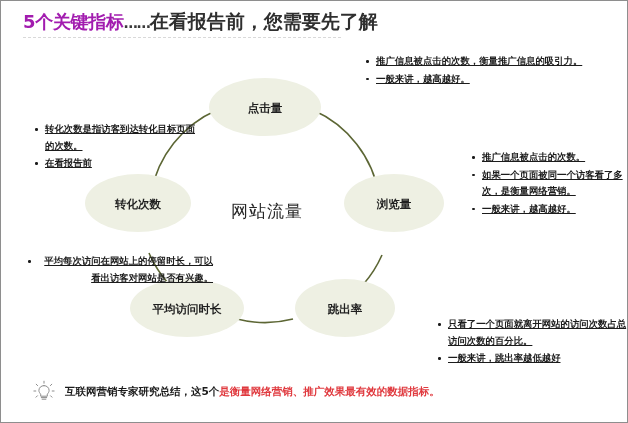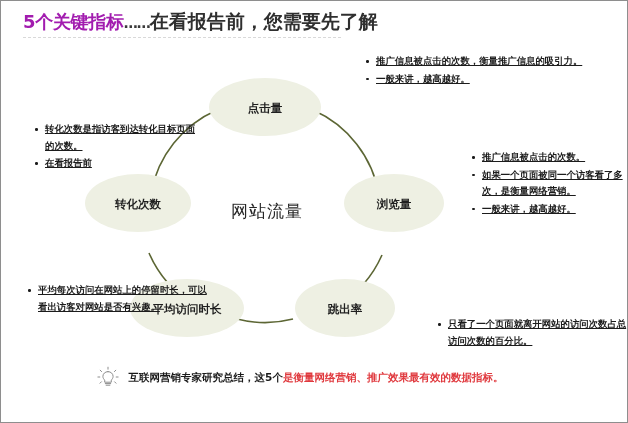--- a/index.html
+++ b/index.html
@@ -127,32 +127,31 @@
     width: 2.5px;
     height: 2.5px;
     background: #1c1c1c;
     border-radius: 50%;
   }
 
   #callout-click    { left: 364px; top: 52px;  width: 262px; }
   #callout-views    { left: 470px; top: 148px; width: 158px; }
   #callout-bounce   { left: 436px; top: 272px; width: 192px; margin-top: 43px; }
   #callout-convert  { left: 33px;  top: 120px; width: 165px; }
-  #callout-duration { left: 26px;  top: 281px; width: 186px; }
+  #callout-duration { left: 26px;  top: 252px; width: 186px; text-align: right; }
 
   
   #footer {
     position: absolute;
     left: 0;
-    top: 360px;
+    top: 374px;
     width: 566px;
     height: 34px;
     display: flex;
     align-items: center;
-    justify-content: center;
   }
   #bulb-icon {
     margin-left: 32px;
     width: 22px;
     height: 24px;
     flex: 0 0 auto;
   }
   #footer-text {
     margin-left: 10px;
     font-size: 10.5px;
@@ -225,20 +224,21 @@
     <ul>
       <li>推广信息被点击的次数。</li>
       <li>如果一个页面被同一个访客看了多次，是衡量网络营销。</li>
       <li>一般来讲，越高越好。</li>
     </ul>
   </div>
 
   <div class="callout" id="callout-bounce">
     <ul>
       <li>只看了一个页面就离开网站的访问次数占总访问次数的百分比。</li>
+      <li>一般来讲，跳出率越低越好</li>
     </ul>
   </div>
 
   <div class="callout" id="callout-convert">
     <ul>
       <li>转化次数是指访客到达转化目标页面的次数。</li>
       <li>在看报告前</li>
     </ul>
   </div>
 

